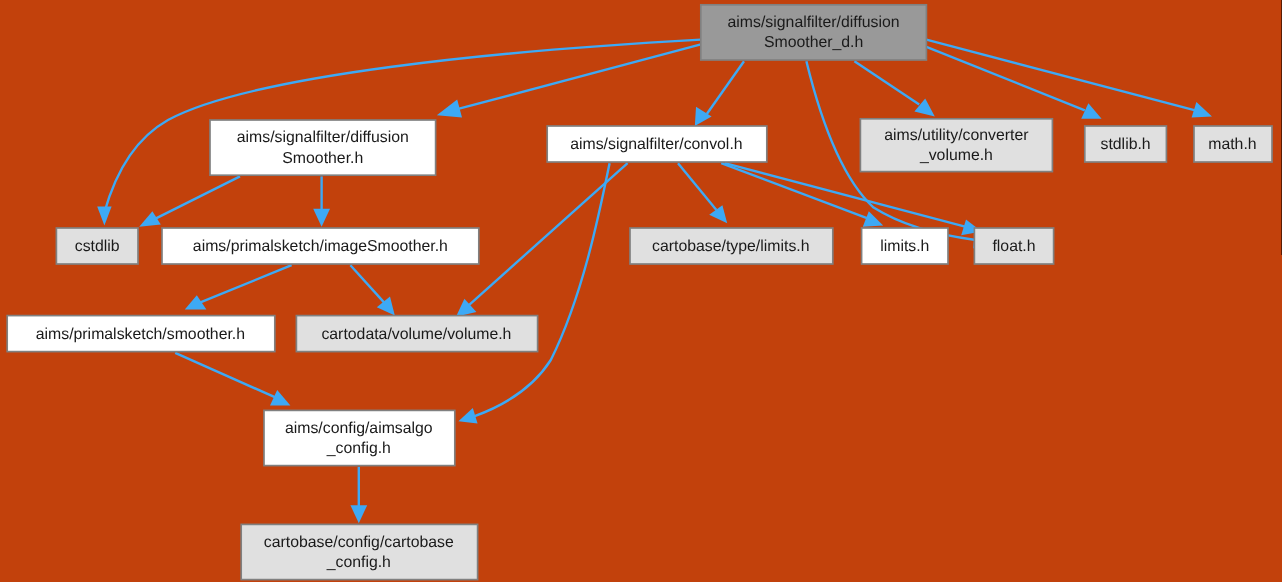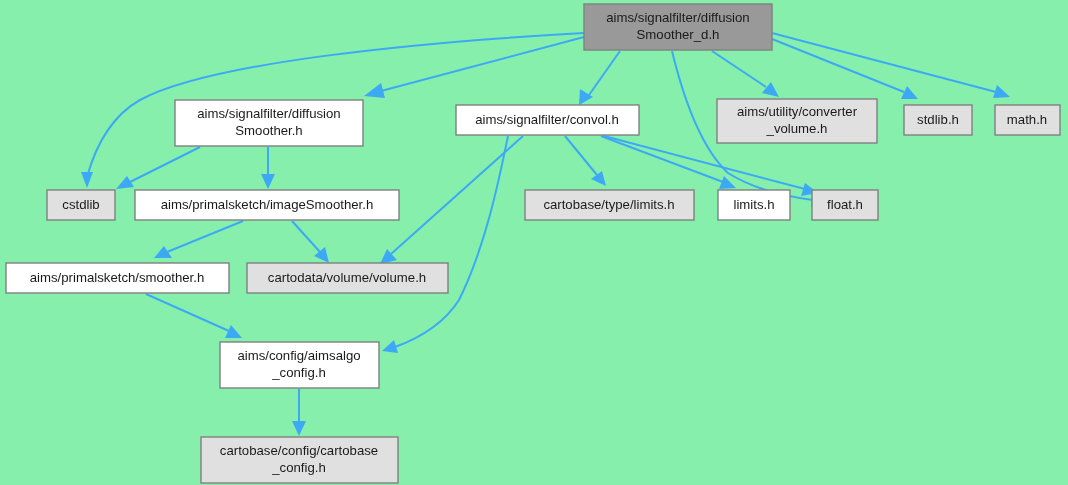--- a/index.html
+++ b/index.html
@@ -10,21 +10,21 @@
   body {
     width: 1068px;
     height: 485px;
     overflow: hidden;
     font-family: "Liberation Sans", sans-serif;
   }
   #graph-root {
     position: relative;
     width: 1068px;
     height: 485px;
-    background: #86efac;
+    background: #c2410c;
   }
   svg#graph-svg {
     position: absolute;
     top: 0;
     left: 0;
     width: 1068px;
     height: 485px;
     display: block;
   }
   .node-box {

